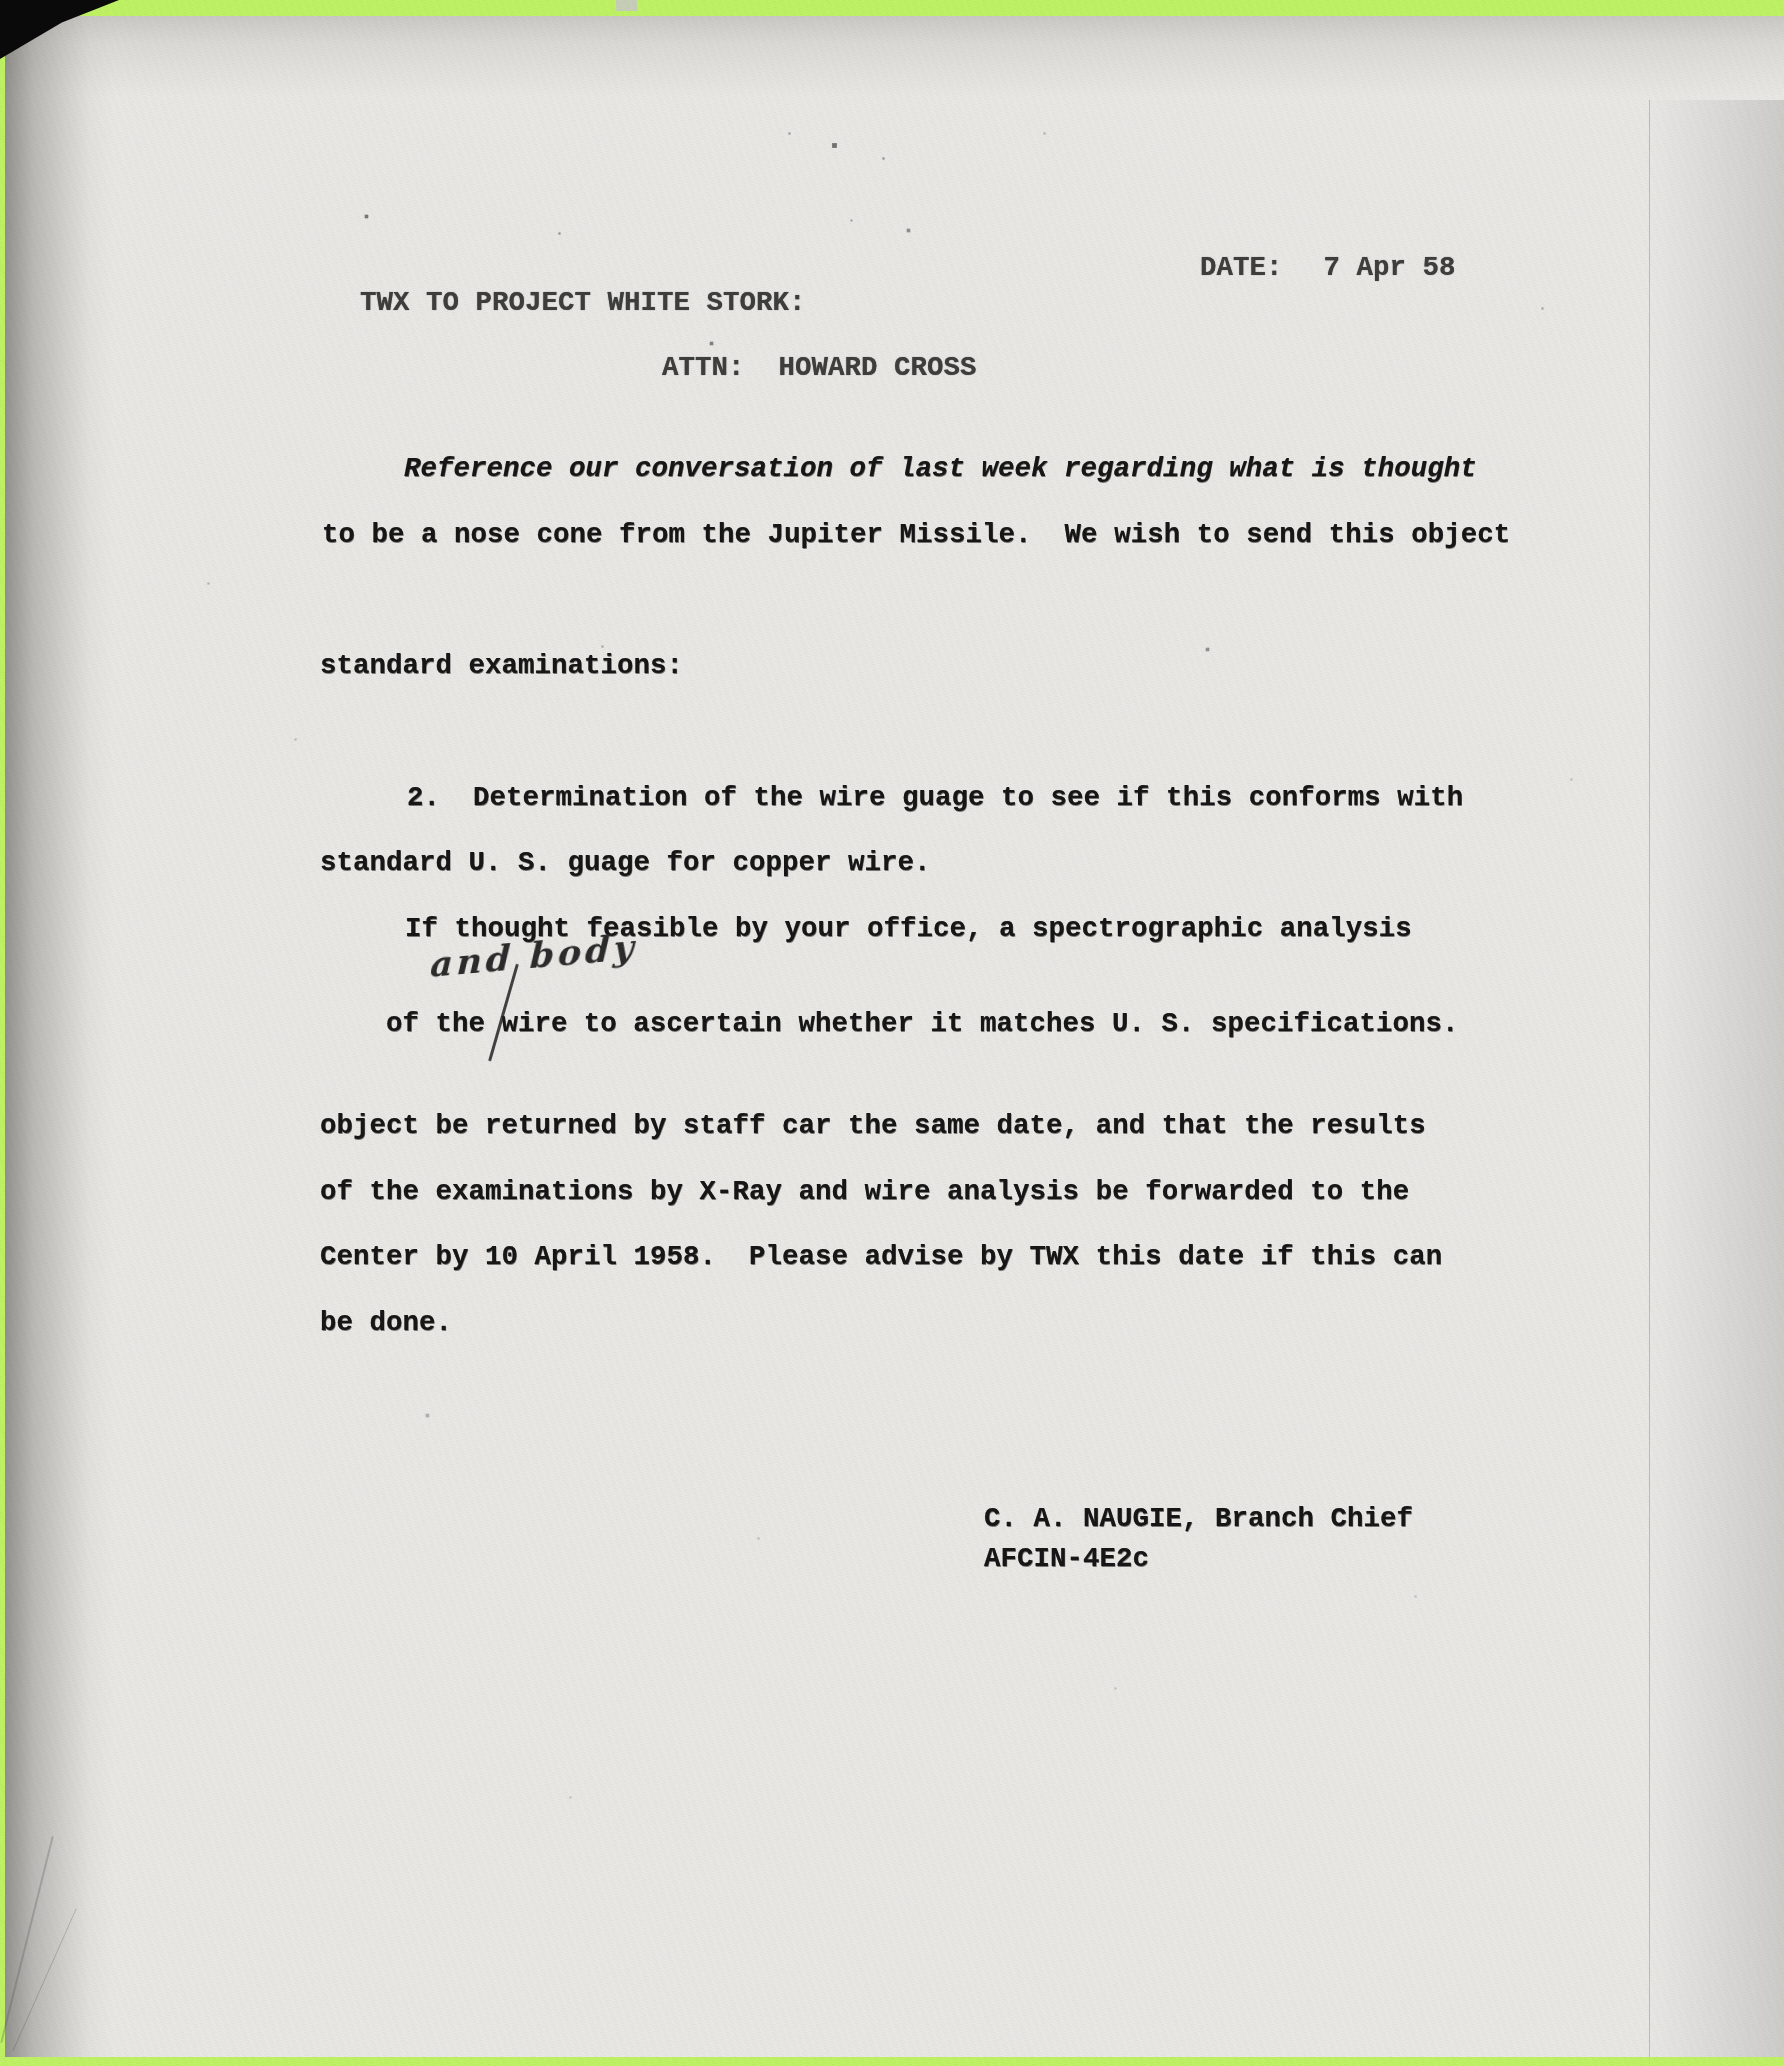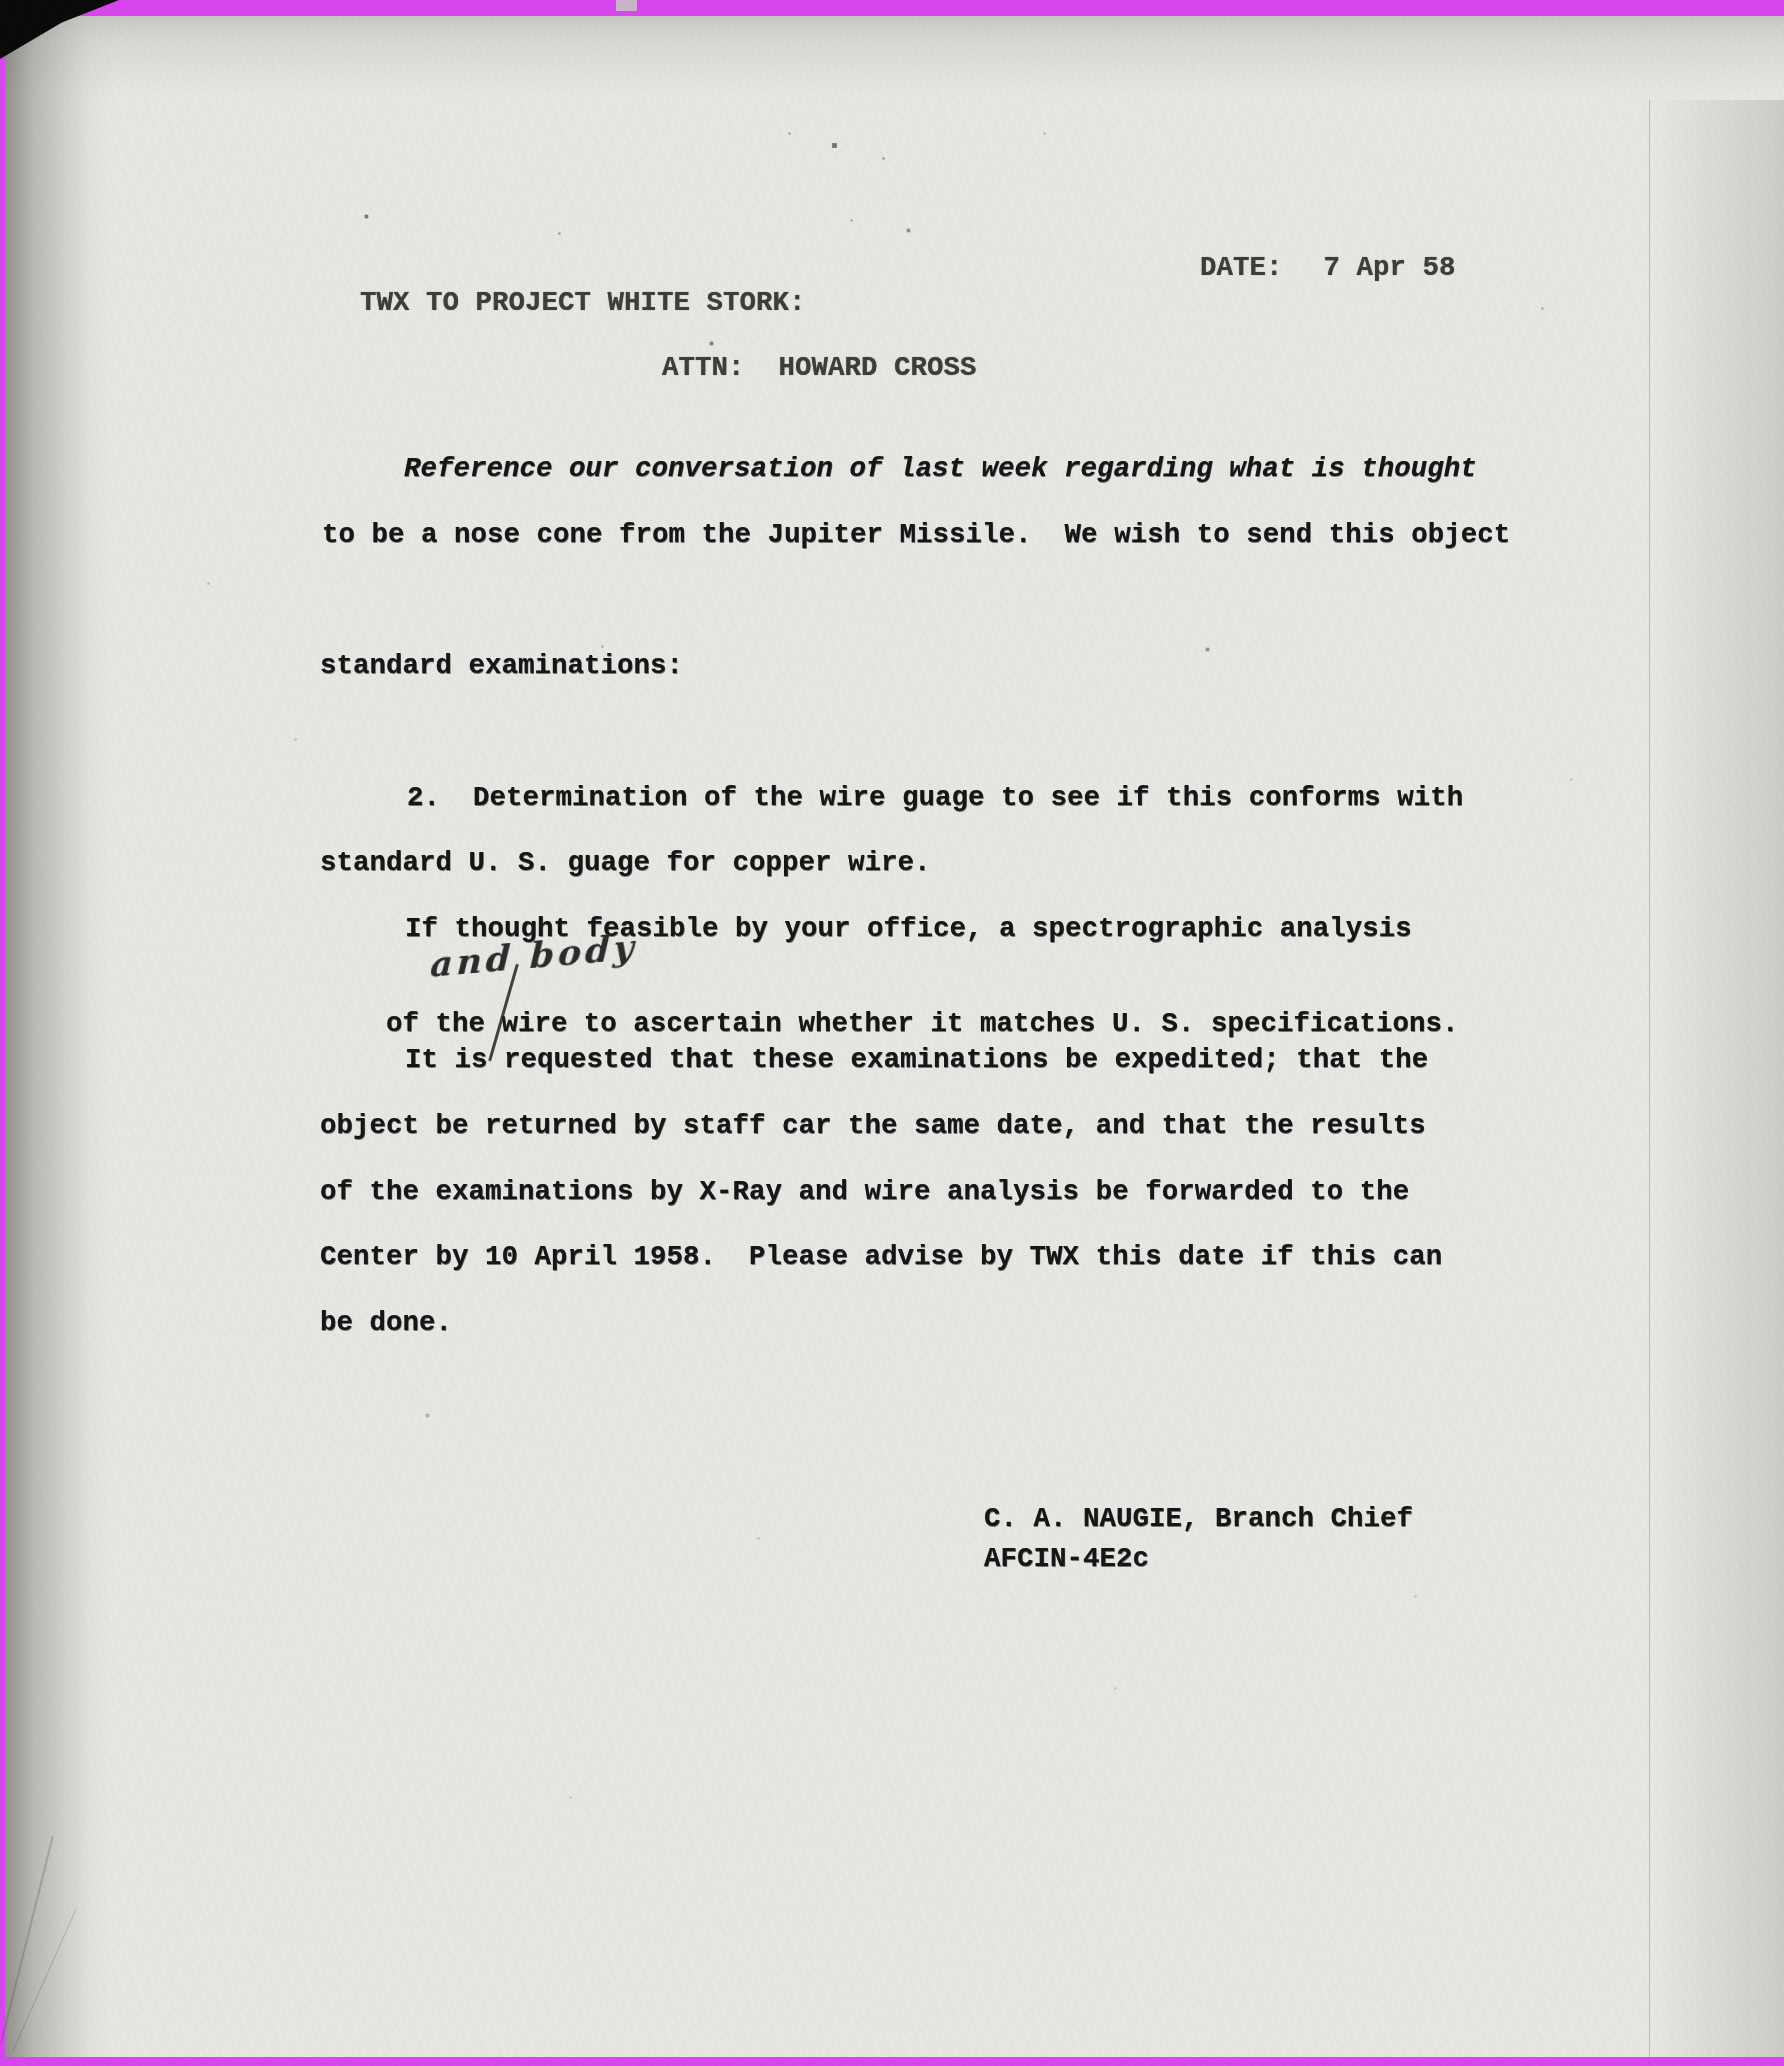--- a/index.html
+++ b/index.html
@@ -1,17 +1,17 @@
 <!DOCTYPE html>
 <html style="font-size:10px"><head>
 <meta charset="utf-8">
 <style>
   html,body{margin:0;padding:0;background:#0a0a0a;}
   .scan{
-    position:relative;width:1784px;height:2066px;background:#d946ef;overflow:hidden;
+    position:relative;width:1784px;height:2066px;background:#bef264;overflow:hidden;
     font-family:"Liberation Mono","DejaVu Sans Mono",monospace;
   }
   .paper{
     position:absolute;left:5px;top:16.3px;width:1779px;height:2041px;
     background:#e8e7e4;
   }
   
   .shade-left{
     position:absolute;left:5px;top:16.3px;bottom:9.4px;width:109px;
     background:linear-gradient(to right,
@@ -133,21 +133,20 @@
   <div class="line" style="left:407px;top:783px;">2.  Determination of the wire guage to see if this conforms with</div>
   <div class="line" style="left:320px;top:848px;">standard U. S. guage for copper wire.</div>
 
   <div class="line" style="left:405px;top:914px;">If thought feasible by your office, a spectrographic analysis</div>
   <div class="handwriting">and body</div>
   <div class="line" style="left:320px;top:980px;">
     <span>of the wire</span><span class="caret-gap"></span><span>to ascertain whether it matches U. S. specifications.</span>
   </div>
   <div class="caret-slash"></div>
 
-  <div class="line" style="left:405px;top:1045px;">It is requested that these examinations be expedited; that the</div>
   <div class="line" style="left:320px;top:1111px;">object be returned by staff car the same date, and that the results</div>
   <div class="line" style="left:320px;top:1177px;">of the examinations by X-Ray and wire analysis be forwarded to the</div>
   <div class="line" style="left:320px;top:1242px;">Center by 10 April 1958.  Please advise by TWX this date if this can</div>
   <div class="line" style="left:320px;top:1308px;">be done.</div>
 
   <div class="line" style="left:984px;top:1504px;">C. A. NAUGIE, Branch Chief</div>
   <div class="line" style="left:984px;top:1544px;">AFCIN-4E2c</div>
 
 </div>
 

